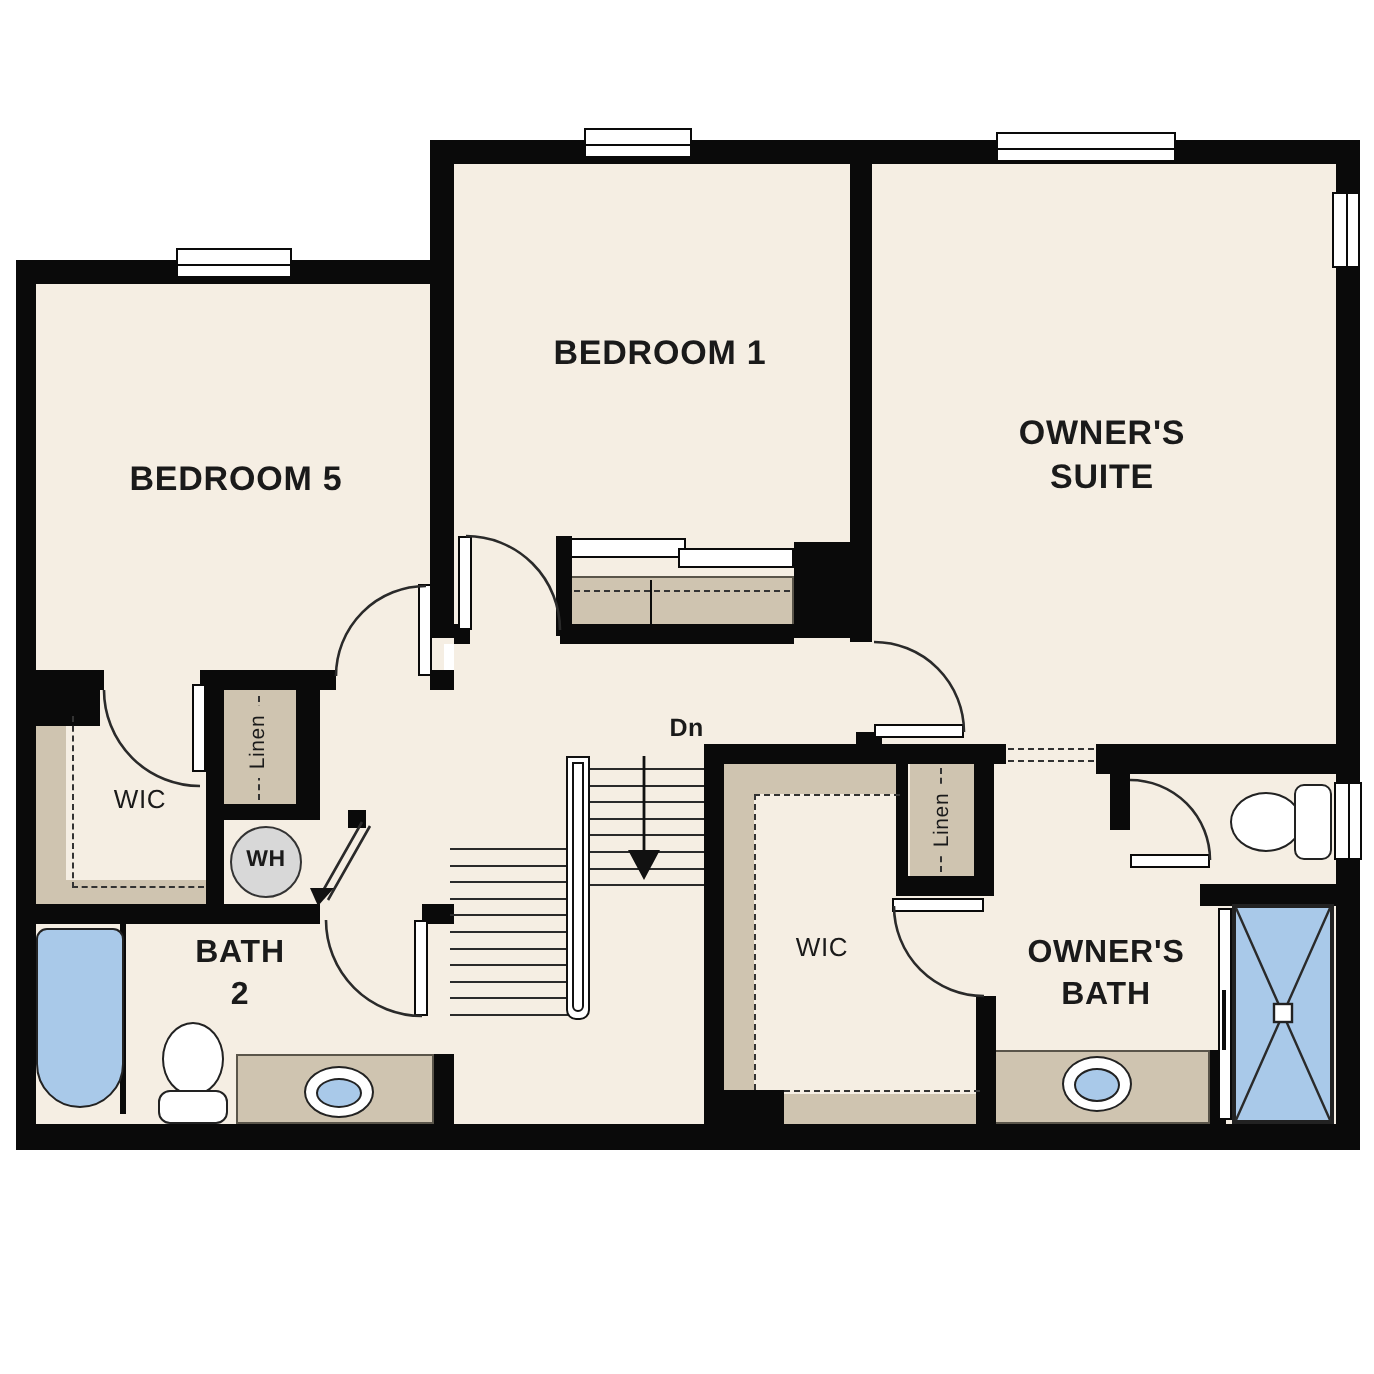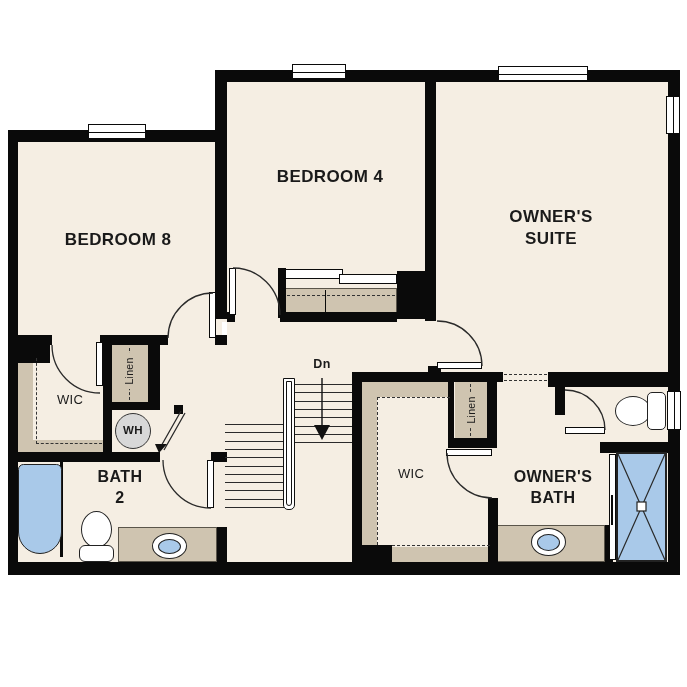--- a/index.html
+++ b/index.html
@@ -138,28 +138,28 @@
       <path d="M565,390 A40,40 0 0 1 605,430"></path>
       <path d="M618,454 L665,560 M665,454 L618,560" stroke-width="1.2"></path>
       <path d="M160,448 L181,411 M164,450 L185,413"></path>
       <path d="M322,378 L322,426" stroke="#111" stroke-width="1.4"></path>
     </g>
     <polygon points="314,425 330,425 322,440" fill="#111"></polygon>
     <polygon points="155,444 167,444 159,453" fill="#111"></polygon>
     <rect x="637" y="502" width="9" height="9" fill="#fff" stroke="#222" stroke-width="1.2"></rect>
   </svg>
 
-  <div class="lbl big" style="left:38px;top:229px;width:160px;">BEDROOM 8</div>
-  <div class="lbl big" style="left:250px;top:166px;width:160px;">BEDROOM 4</div>
+  <div class="lbl big" style="left:38px;top:229px;width:160px;">BEDROOM 5</div>
+  <div class="lbl big" style="left:250px;top:166px;width:160px;">BEDROOM 1</div>
   <div class="lbl big" style="left:471px;top:206px;width:160px;">OWNER'S
 SUITE</div>
   <div class="lbl" style="left:473px;top:466px;width:160px;font-size:16px;line-height:21px;">OWNER'S
 BATH</div>
   <div class="lbl" style="left:40px;top:466px;width:160px;font-size:16px;line-height:21px;">BATH
 2</div>
   <div class="lbl small" style="left:40px;top:392px;width:60px;font-size:13px;">WIC</div>
   <div class="lbl small" style="left:381px;top:466px;width:60px;font-size:13px;">WIC</div>
   <div class="lbl small rot" style="left:111px;top:365px;width:36px;font-size:10.5px;">Linen</div>
   <div class="lbl small rot" style="left:453px;top:404px;width:36px;font-size:10.5px;">Linen</div>
   <div class="lbl small" style="left:103px;top:424px;width:60px;font-size:11.5px;font-weight:600;">WH</div>
-  <div class="lbl small" style="left:292px;top:357px;width:60px;font-size:12.5px;font-weight:600;">Dn</div>
+  <div class="lbl small" style="left:292px;top:357px;width:60px;font-size:12.5px;font-weight:600;text-align:right;">Dn</div>
 
 </div>
 
 </body></html>

